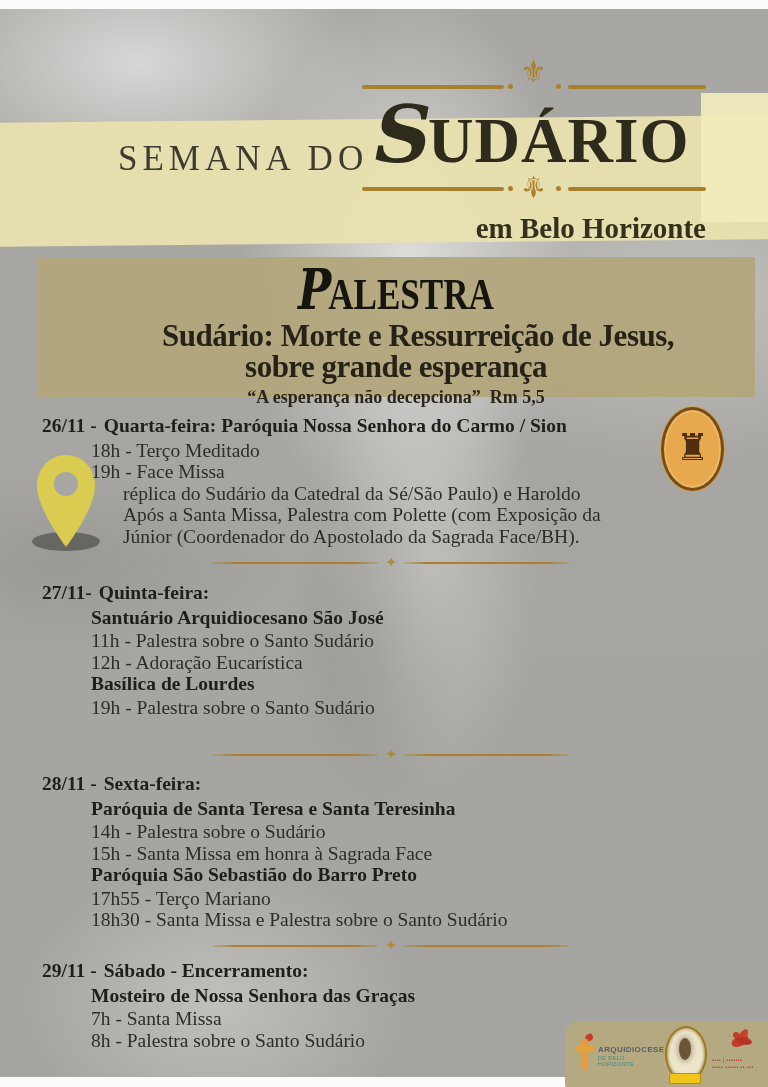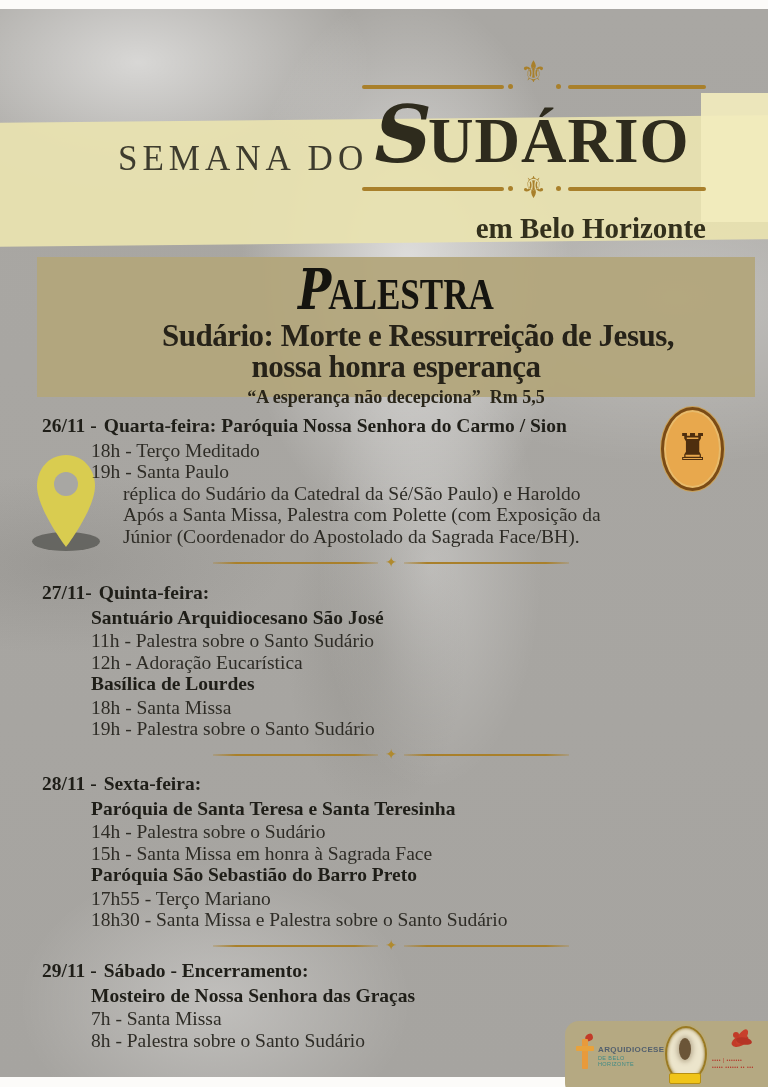--- a/index.html
+++ b/index.html
@@ -108,60 +108,59 @@
     <div class="gold-rule" style="left:568px;top:178px;width:138px;"></div>
     <div class="gold-dot" style="left:508px;top:177px;"></div>
     <div class="gold-dot" style="left:556px;top:177px;"></div>
     <span class="orn flip" style="left:520px;top:162px;font-size:30px;">⚜</span>
 
     <div class="subtitle">em Belo Horizonte</div>
 
     <div class="band-tan">
       <div class="palestra-label"><span class="swash">P</span><span>ALESTRA</span></div>
       <div class="palestra-l1">Sudário: Morte e Ressurreição de Jesus,</div>
-      <div class="palestra-l2">nossa honra esperança</div>
+      <div class="palestra-l2">sobre grande esperança</div>
       <div class="palestra-quote">“A esperança não decepciona”  Rm 5,5</div>
     </div>
 
     <div class="pin-shadow"></div>
     <svg class="pin" viewBox="0 0 64 96">
       <path d="M32 2 C15 2 3 16 3 33 c0 23 29 61 29 61 s29 -38 29 -61 C61 16 49 2 32 2 z" fill="#d9cc50"></path>
       <circle cx="32" cy="31" r="12" fill="#a8a7a3"></circle>
     </svg>
 
     <div class="badge">
       <span class="tower">♜</span>
     </div>
 
     <div class="sec" style="top:406px;">
       <div class="hdr">
         <span class="date">26/11 -</span><span>Quarta-feira: Paróquia Nossa Senhora do Carmo / Sion</span>
       </div>
       <div class="item">18h - Terço Meditado</div>
-      <div class="item">19h - Santa Paulo</div>
+      <div class="item">19h - Face Missa</div>
       <div class="note">réplica do Sudário da Catedral da Sé/São Paulo) e Haroldo</div>
       <div class="note">Após a Santa Missa, Palestra com Polette (com Exposição da</div>
       <div class="note">Júnior (Coordenador do Apostolado da Sagrada Face/BH).</div>
     </div>
 
     <div class="divider" style="top:546px;">
       <div class="ln"></div>
       <span class="star">✦</span>
       <div class="ln"></div>
     </div>
 
     <div class="sec" style="top:573px;">
       <div class="hdr">
         <span class="date">27/11-</span><span>Quinta-feira:</span>
       </div>
       <div class="venue">Santuário Arquidiocesano São José</div>
       <div class="item">11h - Palestra sobre o Santo Sudário</div>
       <div class="item">12h - Adoração Eucarística</div>
       <div class="venue gap">Basílica de Lourdes</div>
-      <div class="item">18h - Santa Missa</div>
       <div class="item">19h - Palestra sobre o Santo Sudário</div>
     </div>
 
     <div class="divider" style="top:738px;">
       <div class="ln"></div>
       <span class="star">✦</span>
       <div class="ln"></div>
     </div>
 
     <div class="sec" style="top:764px;">

